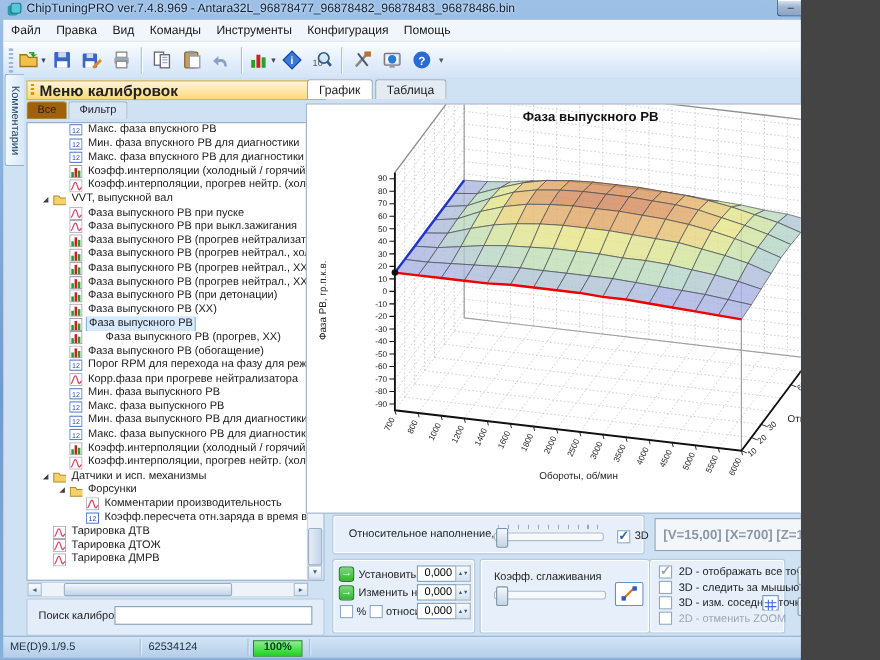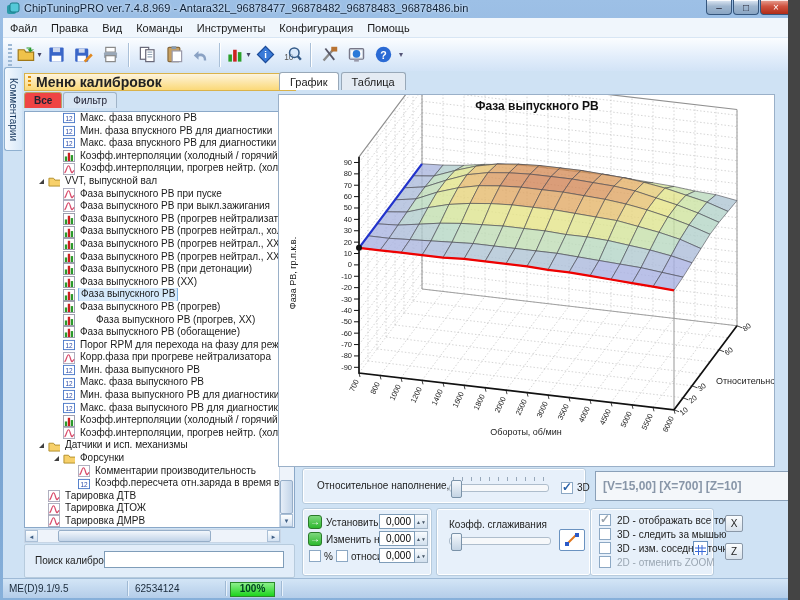--- a/index.html
+++ b/index.html
@@ -1,16 +1,16 @@
 <!DOCTYPE html>
 <html><head>
 <meta charset="utf-8">
 <style>
   html,body{margin:0;padding:0;background:#444;}
-  #app{position:relative;width:788px;height:600px;overflow:hidden;
+  #app{position:relative;width:728px;height:600px;overflow:hidden;
        font-family:"Liberation Sans",sans-serif;
        background:linear-gradient(#9dc0e6,#6f9bcb 60%,#87b0da);}
   
   .titlebar{position:absolute;left:0;top:0;width:800px;height:18px;}
   .win-icon{position:absolute;left:6px;top:2px;width:14px;height:14px;}
   .win-title{position:absolute;left:24px;top:2px;font-size:11px;color:#0e2138;
              text-shadow:0 0 3px rgba(255,255,255,.9);white-space:nowrap;}
   .winbtn{position:absolute;top:0;height:15px;border:1px solid #35567d;border-top:none;
           border-radius:0 0 4px 4px;font-size:10px;line-height:13px;text-align:center;
           color:#fff;background:linear-gradient(#dfe9f5,#9fb6cf 45%,#8aa6c4);
@@ -45,21 +45,21 @@
   .lheader{position:absolute;left:0;top:0;width:272px;height:18px;
            background:linear-gradient(#fdf4dd,#fbd978);border:1px solid #d9b24a;
            box-sizing:border-box;display:flex;align-items:center;}
   .lheader .hgrip{width:3px;height:12px;margin:0 5px 0 3px;
            background:repeating-linear-gradient(#e0920a 0 2px,transparent 2px 4px);}
   .lheader .htitle{font-size:14px;font-weight:bold;color:#222;flex:1;}
   .pin{margin-right:5px;}
   .ltabs{position:absolute;left:0;top:19px;height:18px;display:flex;}
   .ltab{font-size:10px;padding:2px 9px 0 9px;border:1px solid #a0b4c8;border-bottom:none;
         border-radius:3px 3px 0 0;background:#d8e6f4;color:#223;margin-right:1px;height:16px;box-sizing:border-box;}
-  .ltab.active{background:#ef4444;border-color:#b9a368;font-weight:bold;}
+  .ltab.active{background:#a16207;border-color:#b9a368;font-weight:normal;}
   .treebox{position:absolute;left:0;top:38px;width:271px;height:417px;background:#fff;
            border:1px solid #8aa8c8;box-sizing:border-box;overflow:hidden;}
   .tree{position:absolute;left:0;top:0;width:256px;height:100%;overflow:hidden;}
   .trow{height:12.6px;line-height:12.6px;font-size:10px;color:#1a1a1a;
         white-space:nowrap;display:flex;align-items:center;overflow:hidden;}
   .trow .lbl{overflow:hidden;white-space:nowrap;padding:0 2px;}
   .trow .lbl.sel{background:#d6eafc;border:1px solid #7eb2e4;border-radius:2px;padding:0 2px;}
   .ticon{width:12px;height:12px;flex:0 0 12px;margin-right:3px;}
   .texp{width:9px;height:9px;flex:0 0 9px;margin-right:2px;}
   .vscroll{position:absolute;right:0;top:0;width:14px;height:100%;background:#eef3fa;
@@ -400,29 +400,20 @@
               <span class="lbl">Фаза выпускного РВ (ХХ)</span>
             </div>
             <div class="trow" style="padding-left: 38px;">
               <svg class="ticon" viewBox="0 0 13 13">
                 <rect x="0.5" y="0.5" width="12" height="12" fill="#fff" stroke="#99a"></rect>
                 <rect x="2" y="7" width="2.5" height="5" fill="#2a9a2a"></rect>
                 <rect x="5.2" y="3" width="2.5" height="9" fill="#cc2020"></rect>
                 <rect x="8.4" y="5.5" width="2.5" height="6.5" fill="#2a9a2a"></rect>
               </svg>
               <span class="lbl sel">Фаза выпускного РВ</span>
-            </div>
-            <div class="trow" style="padding-left: 38px;">
-              <svg class="ticon" viewBox="0 0 13 13">
-                <rect x="0.5" y="0.5" width="12" height="12" fill="#fff" stroke="#99a"></rect>
-                <rect x="2" y="7" width="2.5" height="5" fill="#2a9a2a"></rect>
-                <rect x="5.2" y="3" width="2.5" height="9" fill="#cc2020"></rect>
-                <rect x="8.4" y="5.5" width="2.5" height="6.5" fill="#2a9a2a"></rect>
-              </svg>
-              <span class="lbl">Фаза выпускного РВ (прогрев)</span>
             </div>
             <div class="trow" style="padding-left: 38px; gap: 16px;">
               <svg class="ticon" viewBox="0 0 13 13">
                 <rect x="0.5" y="0.5" width="12" height="12" fill="#fff" stroke="#99a"></rect>
                 <rect x="2" y="7" width="2.5" height="5" fill="#2a9a2a"></rect>
                 <rect x="5.2" y="3" width="2.5" height="9" fill="#cc2020"></rect>
                 <rect x="8.4" y="5.5" width="2.5" height="6.5" fill="#2a9a2a"></rect>
               </svg>
               <span class="lbl">Фаза выпускного РВ (прогрев, ХХ)</span>
             </div>

